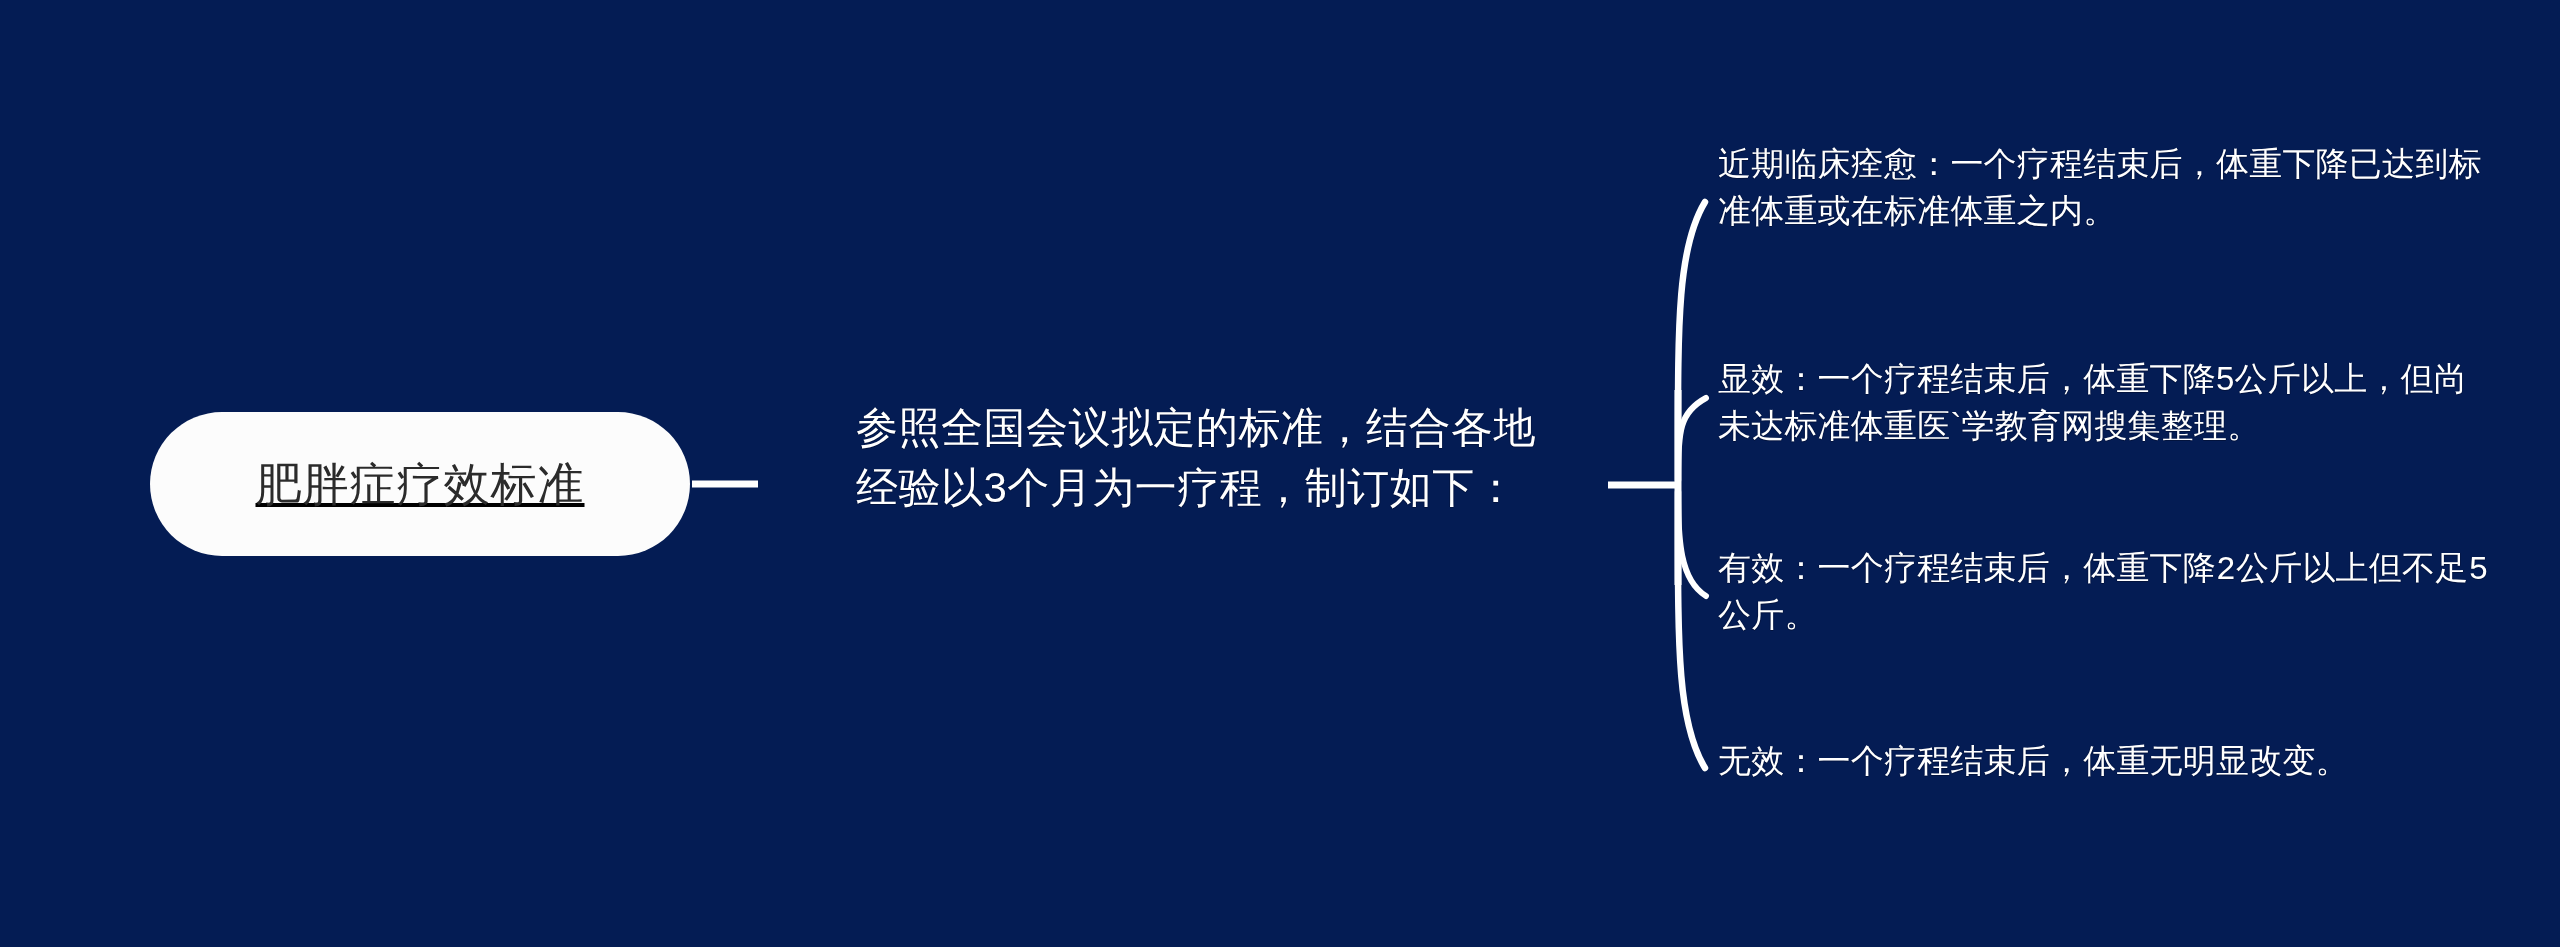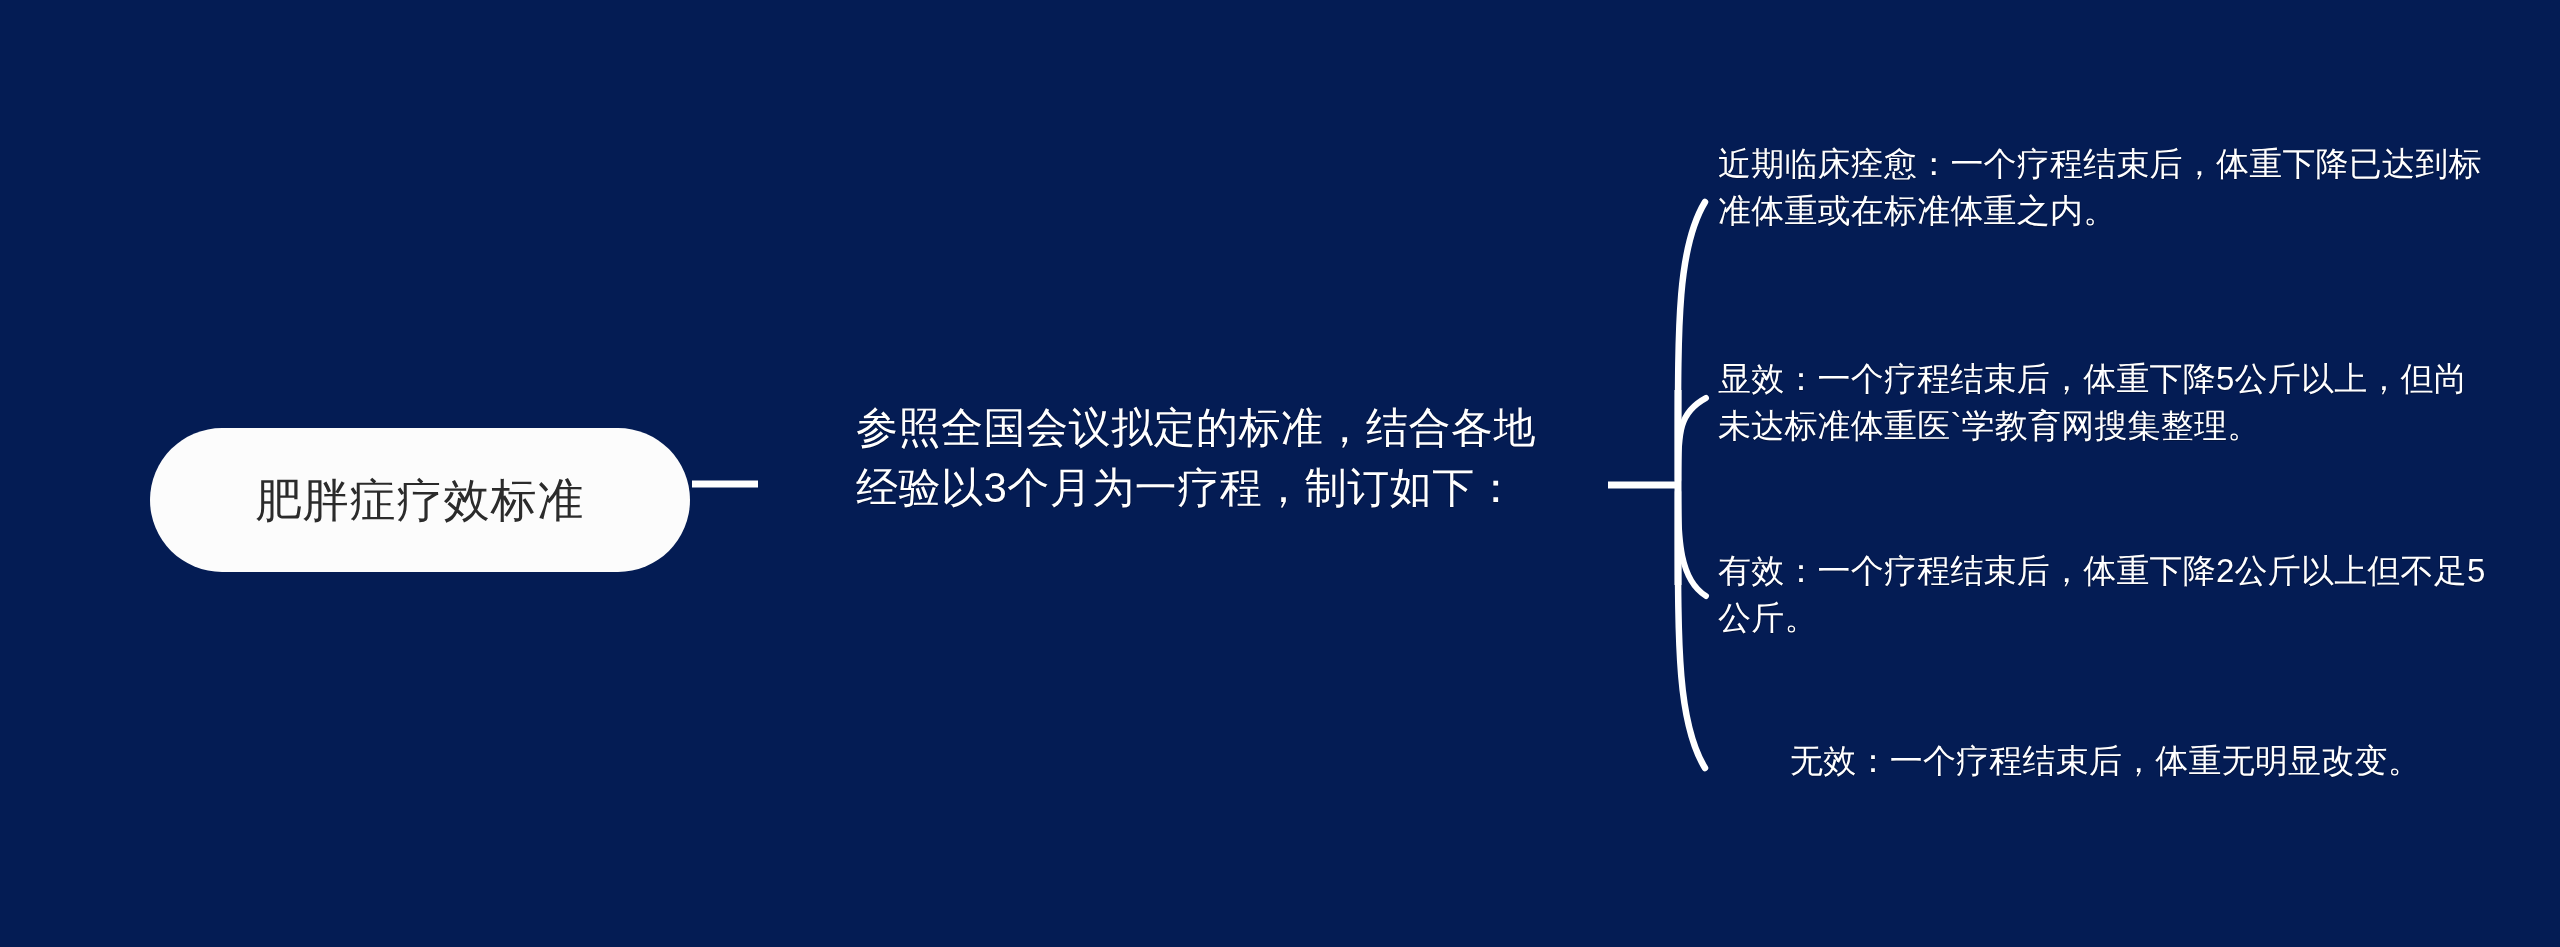--- a/index.html
+++ b/index.html
@@ -26,30 +26,31 @@
     inset: 0;
     width: 2560px;
     height: 947px;
     pointer-events: none;
   }
 
   
   #root-node {
     position: absolute;
     left: 150px;
-    top: 428px;
+    top: 412px;
     width: 540px;
     height: 144px;
     background: #fcfcfc;
     border-radius: 72px;
     display: flex;
     align-items: center;
     justify-content: center;
     box-sizing: border-box;
     padding: 12px 26px;
+    text-decoration: underline;
   }
   #root-node-label {
     font-size: 46px;
     line-height: 1.1;
     color: #2b2b2b;
     letter-spacing: 1px;
     white-space: nowrap;
     font-weight: 400;
   }
 
@@ -83,22 +84,22 @@
     color: #ffffff;
     letter-spacing: 0.2px;
     text-shadow:
       0 1px 0 rgba(3,18,58,0.85),
       1px 0 0 rgba(3,18,58,0.5),
       -1px 0 0 rgba(3,18,58,0.5);
   }
 
   #leaf-node-0 { top: 141px; }
   #leaf-node-1 { top: 348px; margin-top: 8px; }
-  #leaf-node-2 { top: 548px; }
-  #leaf-node-3 { top: 738px; text-align: center; }
+  #leaf-node-2 { top: 548px; font-family: Liberation Mono, monospace; }
+  #leaf-node-3 { top: 738px; }
 </style>
 </head>
 <body>
 
 <div id="mindmap-canvas">
 
   <svg id="connector-layer" viewBox="0 0 2560 947" width="2560" height="947" xmlns="http://www.w3.org/2000/svg">
 
     <path d="M 692 484 L 758 484" stroke="#ffffff" stroke-width="7" fill="none" stroke-linecap="butt"></path>
 

